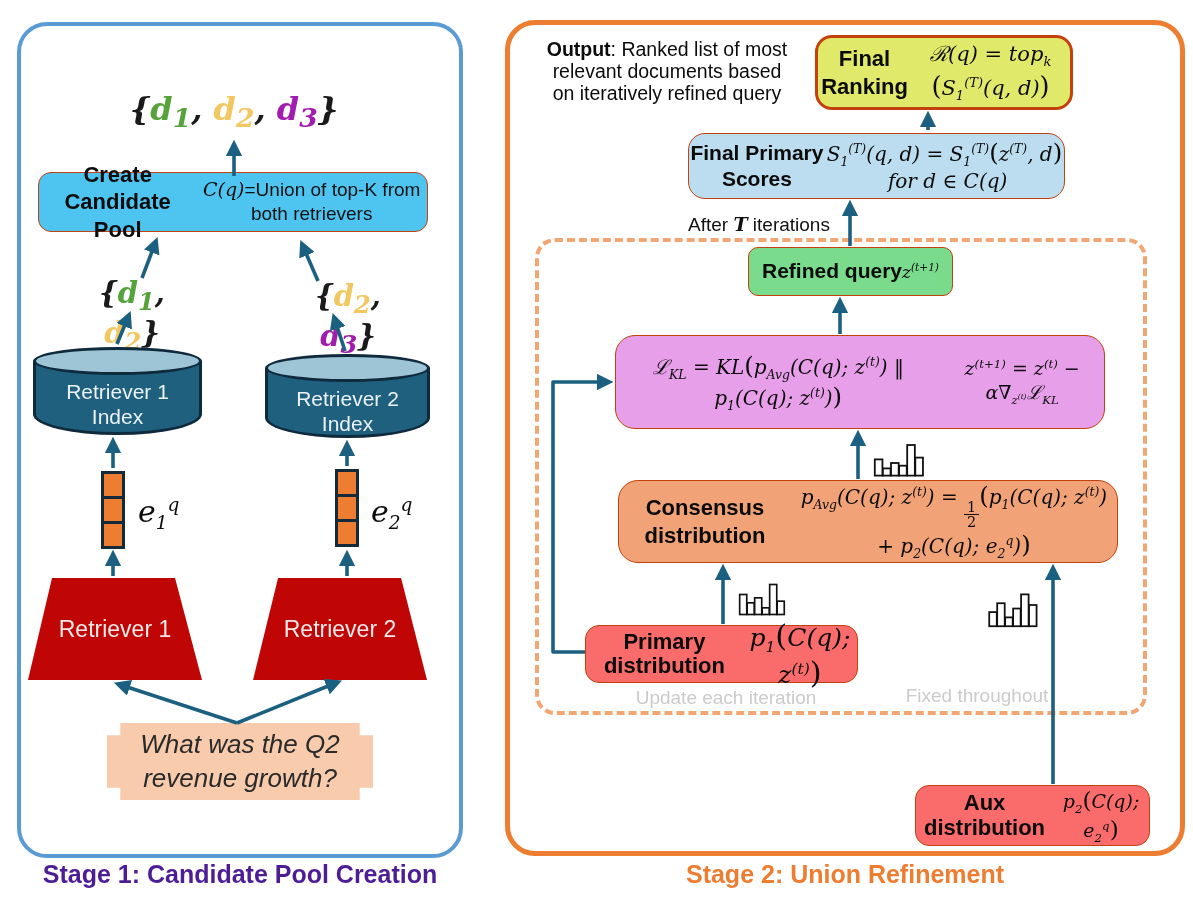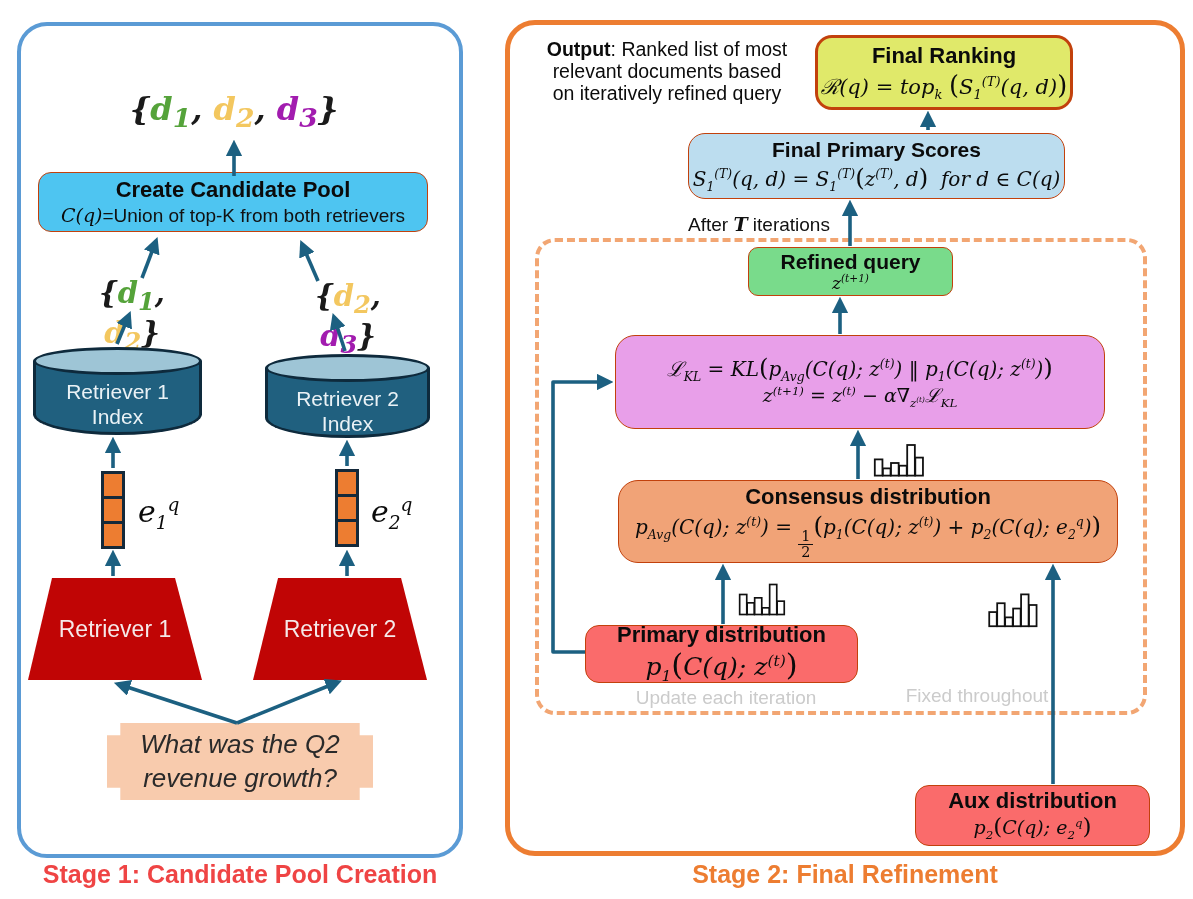--- a/index.html
+++ b/index.html
@@ -3,21 +3,21 @@
 <meta charset="utf-8">
 <style>
   html,body{margin:0;padding:0;background:#ffffff;}
   .page{position:relative;width:1193px;height:899px;background:#fff;overflow:hidden;
         font-family:"Liberation Sans",sans-serif;color:#111;}
   .panel{position:absolute;box-sizing:border-box;border-radius:30px;background:transparent;}
   .panel-left{left:17px;top:22px;width:446px;height:836px;border:4px solid #5B9BD5;}
   .panel-right{left:505px;top:20px;width:680px;height:836px;border:5px solid #ED7D31;}
   .dashed-box{position:absolute;left:535px;top:238px;width:612px;height:477px;box-sizing:border-box;
               border:4px dashed #F2A673;border-radius:20px;}
-  .box{position:absolute;box-sizing:border-box;border:1px solid #c2410c;display:flex;flex-direction:column;
+  .box{position:absolute;box-sizing:border-box;border:1px solid #c2410c;display:flex;
        justify-content:center;align-items:center;text-align:center;line-height:1.25;}
   .title{font-family:"Liberation Sans",sans-serif;font-weight:600;color:#0b0b0b;}
   .formula{font-family:"DejaVu Serif","Liberation Serif",serif;font-style:italic;color:#0b0b0b;}
   .formula sub,.formula sup{font-size:0.62em;}
   .bp{font-size:1.22em;font-style:normal;}
   .frac{display:inline-flex;flex-direction:column;vertical-align:-0.5em;line-height:1.02;
         font-size:0.72em;font-style:normal;text-align:center;}
   .frac span:first-child{border-bottom:1.6px solid #111;padding:0 3px;}
   .dg{color:#55A33A;} .dy{color:#F3C75F;} .dp{color:#a21caf;}
   .mathset{position:absolute;text-align:center;font-family:"DejaVu Serif","Liberation Serif",serif;
@@ -87,21 +87,21 @@
 
   <div class="trap" style="left:28px;top:578px;width:174px;height:102px;clip-path:polygon(13.8% 0,84.5% 0,100% 100%,0 100%);">
     <span>Retriever 1</span>
   </div>
   <div class="trap" style="left:253px;top:578px;width:174px;height:102px;clip-path:polygon(14.4% 0,85.1% 0,100% 100%,0 100%);">
     <span>Retriever 2</span>
   </div>
 
   <div class="bubble" style="left:107px;top:723px;width:266px;height:77px;">What was the Q2<br>revenue growth?</div>
 
-  <div class="caption" style="left:17px;top:860px;width:446px;color:#ef4444;">Stage 1: Candidate Pool Creation</div>
+  <div class="caption" style="left:17px;top:860px;width:446px;color:#4c1d95;">Stage 1: Candidate Pool Creation</div>
 
   <div class="panel panel-right"></div>
   <div class="dashed-box"></div>
 
   <div class="notetext" style="left:528px;top:38px;width:278px;"><b>Output</b>: Ranked list of most<br>relevant documents based<br>on iteratively refined query</div>
 
   <div class="box" style="left:815px;top:35px;width:258px;height:75px;background:#E0E96A;border-radius:17px;border-width:3.5px;">
     <div class="title" style="font-size:22px;">Final Ranking</div>
     <div class="formula" style="font-size:21px;">ℛ(q) = top<sub>k</sub> <span class="bp">(</span>S<sub>1</sub><sup>(T)</sup>(q, d)<span class="bp">)</span></div>
   </div>
@@ -138,21 +138,21 @@
 
   <div class="box" style="left:915px;top:785px;width:235px;height:61px;background:#FA6B6B;border-radius:14px;">
     <div class="title" style="font-size:22px;line-height:1.1;">Aux distribution</div>
     <div class="formula" style="font-size:19px;line-height:1.1;">p<sub>2</sub><span class="bp">(</span>C(q); e<sub>2</sub><sup>q</sup><span class="bp">)</span></div>
   </div>
 
   <div class="graytag" style="left:620px;top:687px;width:212px;">Update each iteration</div>
   <div class="graytag" style="left:896px;top:685px;width:162px;">Fixed throughout</div>
 
 
-  <div class="caption" style="left:505px;top:860px;width:680px;color:#ED7D31;">Stage 2: Final Refinement</div>
+  <div class="caption" style="left:505px;top:860px;width:680px;color:#ED7D31;">Stage 2: Union Refinement</div>
 
   <svg class="hist" style="left:873px;top:430px;" width="54" height="48" viewBox="0 0 60 52">
     <g fill="#ffffff" stroke="#111" stroke-width="2">
       <rect x="2" y="32" width="8.5" height="18"></rect>
         <rect x="11" y="42" width="8.5" height="8"></rect>
       <rect x="20" y="36" width="8.5" height="14"></rect>
         <rect x="29" y="39" width="8.5" height="11"></rect>
       <rect x="38" y="16" width="8.5" height="34"></rect>
         <rect x="47" y="30" width="8.5" height="20"></rect>
     </g>

